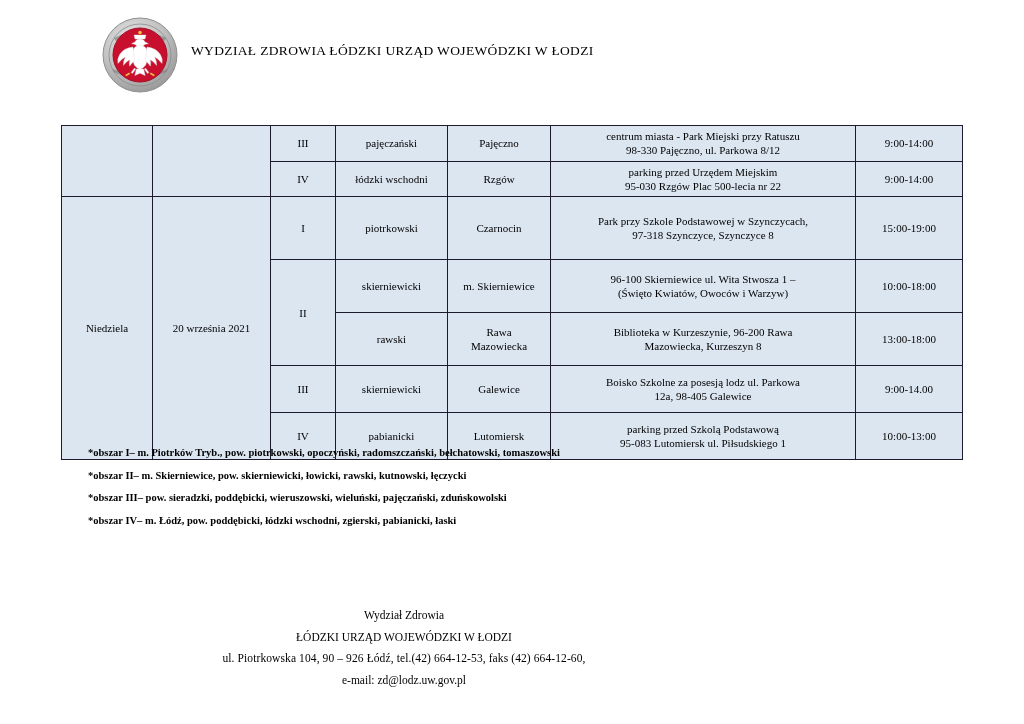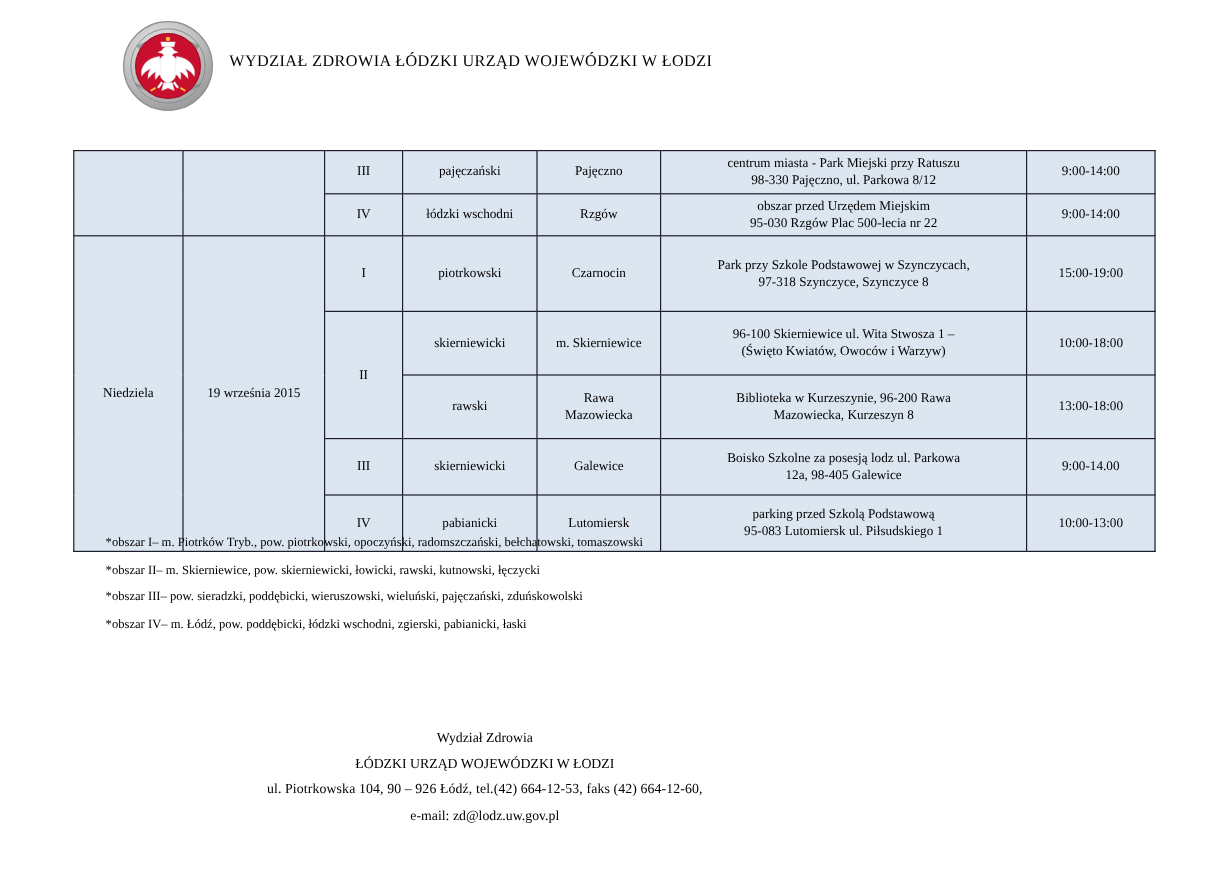--- a/index.html
+++ b/index.html
@@ -83,20 +83,21 @@
     position: absolute;
     left: 88px;
     top: 448px;
     width: 760px;
     font-size: 10.5px;
     line-height: 1.0;
   }
   .footnotes .fn {
     margin: 0 0 12px 0;
     white-space: nowrap;
+    font-weight: bold;
   }
 
   
   .doc-footer {
     position: absolute;
     left: 0;
     top: 610px;
     width: 808px;
     text-align: center;
     font-size: 11.5px;
@@ -182,29 +183,29 @@
           <span>98-330 Pajęczno, ul. Parkowa 8/12</span>
         </td>
         <td class="dark">9:00-14:00</td>
       </tr>
 
       <tr>
         <td class="dark">IV</td>
         <td class="dark">łódzki wschodni</td>
         <td class="dark">Rzgów</td>
         <td class="dark place">
-          <span>obszar przed Urzędem Miejskim</span><br>
+          <span>parking przed Urzędem Miejskim</span><br>
           <span>95-030 Rzgów Plac 500-lecia nr  22</span>
         </td>
         <td class="dark">9:00-14:00</td>
       </tr>
 
       <tr>
         <td rowspan="5">Niedziela</td>
-        <td rowspan="5">19 września 2015</td>
+        <td rowspan="5">20 września 2021</td>
         <td style="height:56px">I</td>
         <td>piotrkowski</td>
         <td>Czarnocin</td>
         <td class="place">
           <span>Park przy Szkole Podstawowej w Szynczycach,</span><br>
           <span>97-318 Szynczyce, Szynczyce 8</span>
         </td>
         <td>15:00-19:00</td>
       </tr>
 

